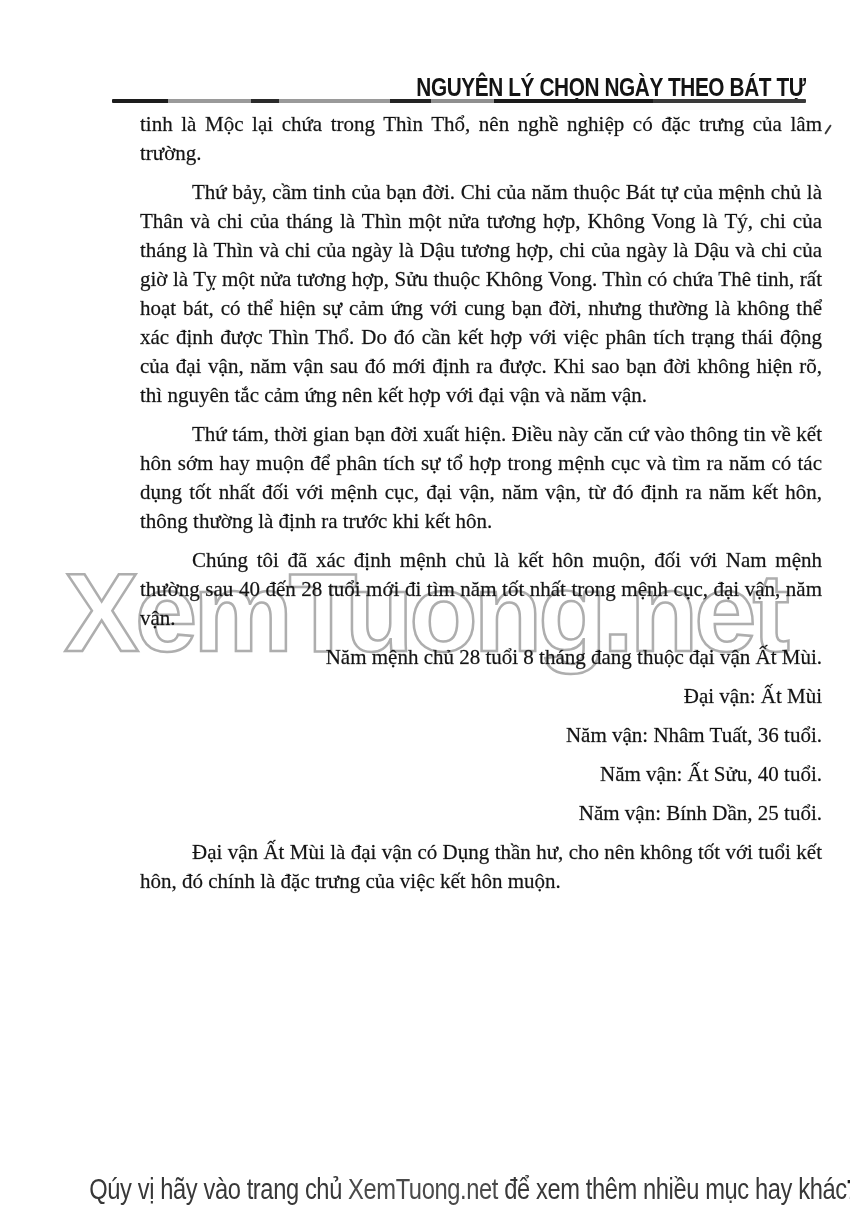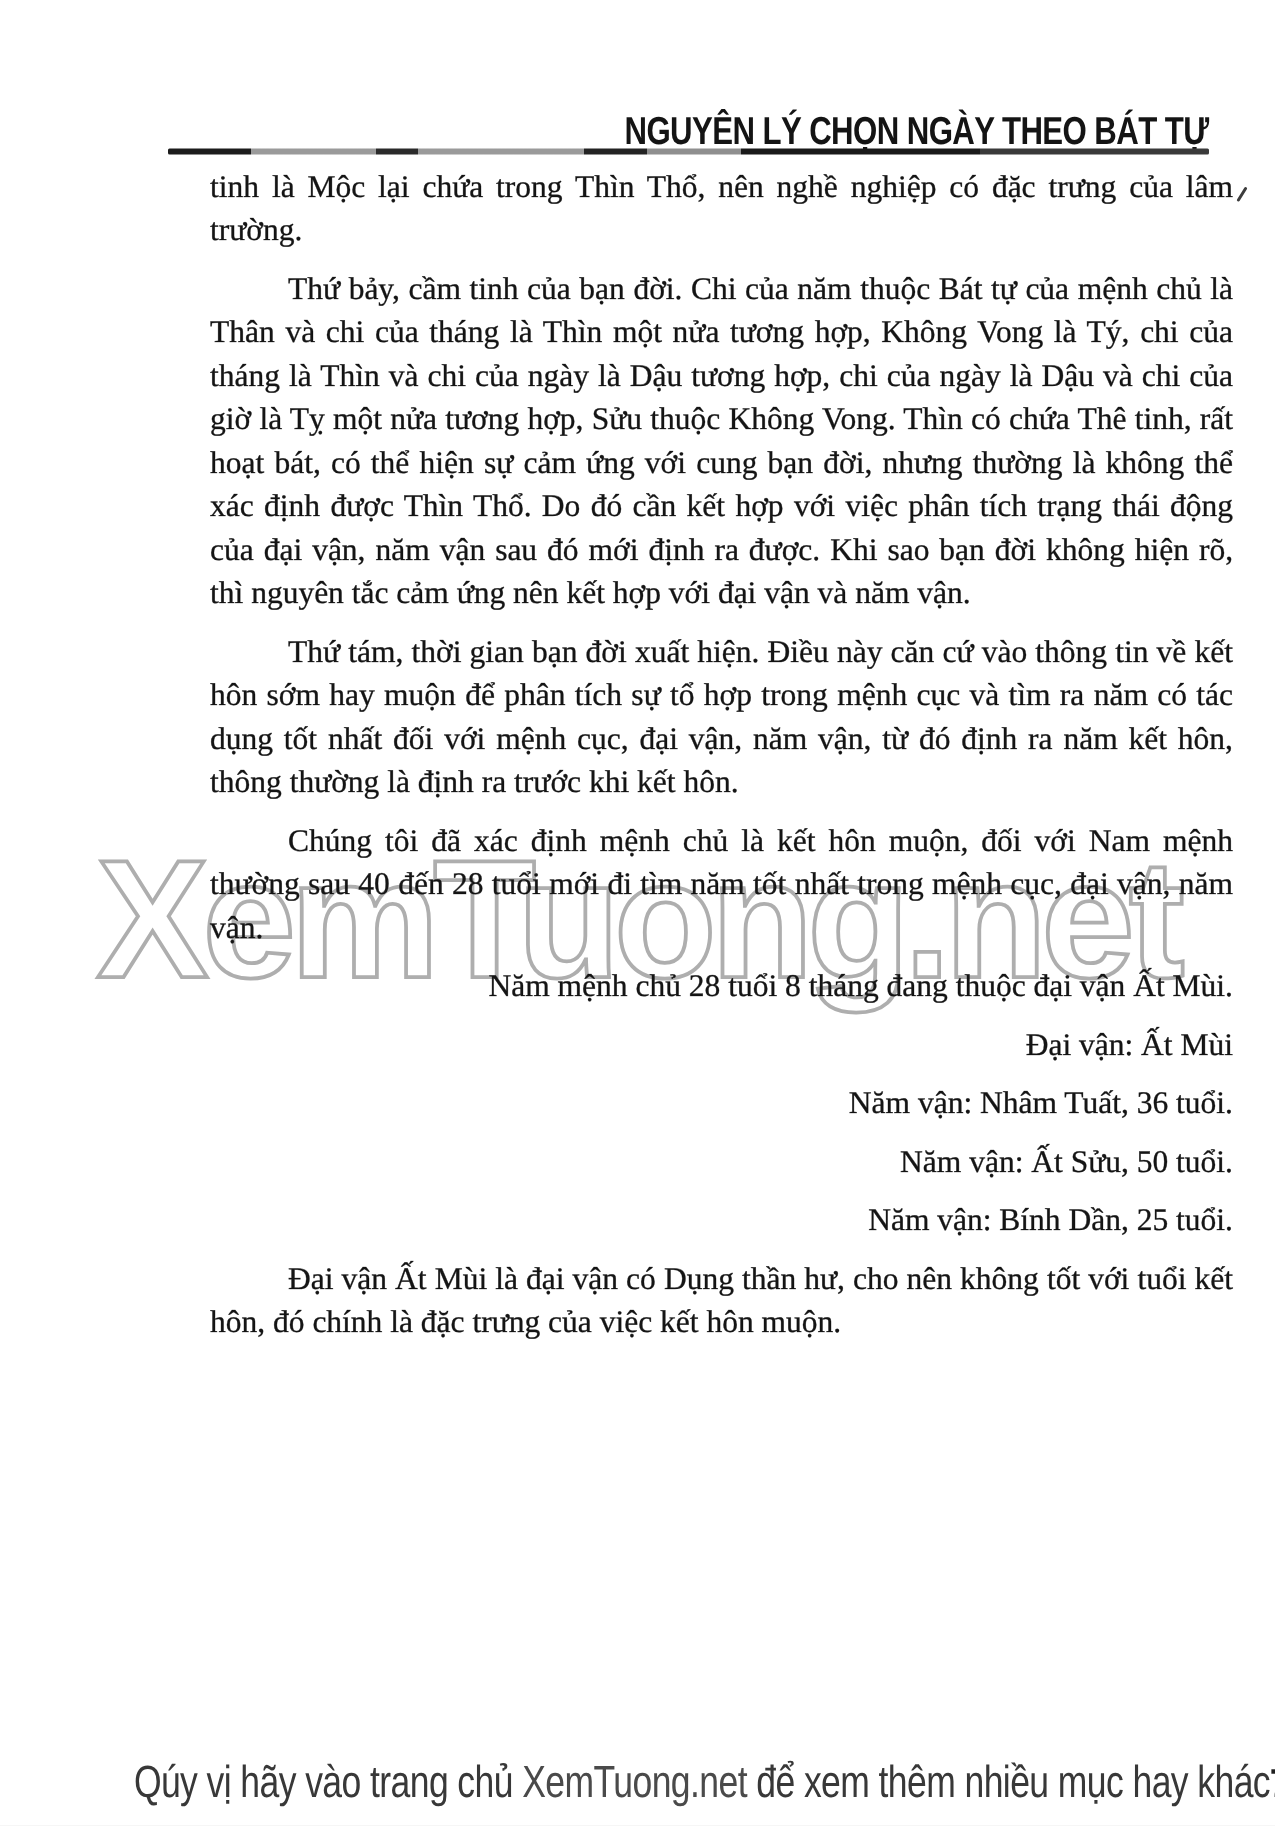--- a/index.html
+++ b/index.html
@@ -131,21 +131,21 @@
 
   <main class="content">
     <p class="para no-indent">tinh là Mộc lại chứa trong Thìn Thổ, nên nghề nghiệp có đặc trưng của lâm trường.</p>
     <p class="para">Thứ bảy, cầm tinh của bạn đời. Chi của năm thuộc Bát tự của mệnh chủ là Thân và chi của tháng là Thìn một nửa tương hợp, Không Vong là Tý, chi của tháng là Thìn và chi của ngày là Dậu tương hợp, chi của ngày là Dậu và chi của giờ là Tỵ một nửa tương hợp, Sửu thuộc Không Vong. Thìn có chứa Thê tinh, rất hoạt bát, có thể hiện sự cảm ứng với cung bạn đời, nhưng thường là không thể xác định được Thìn Thổ. Do đó cần kết hợp với việc phân tích trạng thái động của đại vận, năm vận sau đó mới định ra được. Khi sao bạn đời không hiện rõ, thì nguyên tắc cảm ứng nên kết hợp với đại vận và năm vận.</p>
     <p class="para">Thứ tám, thời gian bạn đời xuất hiện. Điều này căn cứ vào thông tin về kết hôn sớm hay muộn để phân tích sự tổ hợp trong mệnh cục và tìm ra năm có tác dụng tốt nhất đối với mệnh cục, đại vận, năm vận, từ đó định ra năm kết hôn, thông thường là định ra trước khi kết hôn.</p>
     <p class="para">Chúng tôi đã xác định mệnh chủ là kết hôn muộn, đối với Nam mệnh thường sau 40 đến 28 tuổi mới đi tìm năm tốt nhất trong mệnh cục, đại vận, năm vận.</p>
     <p class="para single">Năm mệnh chủ 28 tuổi 8 tháng đang thuộc đại vận Ất Mùi.</p>
 
     <p class="para single">Đại vận: Ất Mùi</p>
     <p class="para single">Năm vận: Nhâm Tuất, 36 tuổi.</p>
-    <p class="para single">Năm vận: Ất Sửu, 50 tuổi.</p>
+    <p class="para single">Năm vận: Ất Sửu, 40 tuổi.</p>
     <p class="para single">Năm vận: Bính Dần, 25 tuổi.</p>
 
     <p class="para">Đại vận Ất Mùi là đại vận có Dụng thần hư, cho nên không tốt với tuổi kết hôn, đó chính là đặc trưng của việc kết hôn muộn.</p>
   </main>
 
   <footer class="footer">
     <span>Qúy vị hãy vào trang chủ </span><span class="brand">XemTuong.net</span><span> để xem thêm nhiều mục hay khác</span><span class="pagenum">79</span>
   </footer>
 
 </div>

